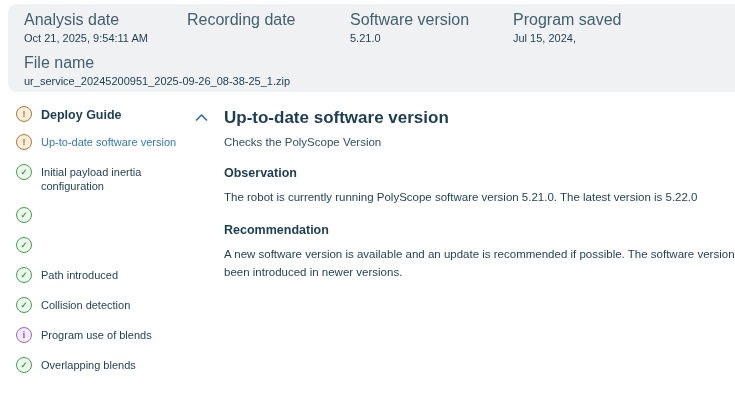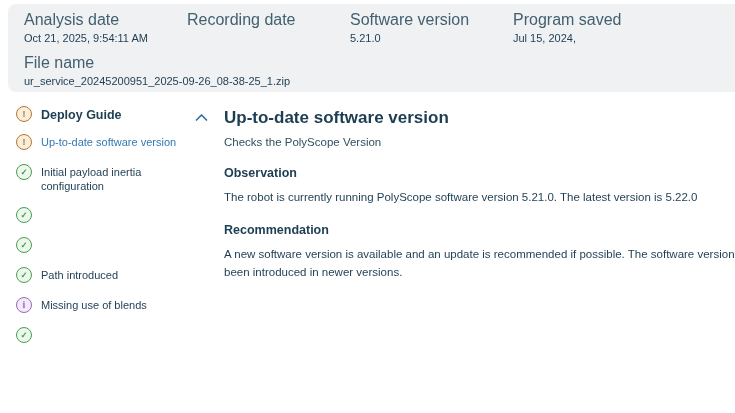--- a/index.html
+++ b/index.html
@@ -103,28 +103,33 @@
 
   <div class="sb-item">
     <span class="icon ok"></span>
   </div>
 
   <div class="sb-item">
     <span class="icon ok"></span>
     <span class="sb-label">Path introduced</span>
   </div>
 
+  <div class="sb-item">
+    <span class="icon ok"></span>
+    <span class="sb-label">Collision detection</span>
+  </div>
 
   <div class="sb-item">
     <span class="icon info"></span>
-    <span class="sb-label">Missing use of blends</span>
+    <span class="sb-label">Program use of blends</span>
   </div>
 
   <div class="sb-item">
     <span class="icon ok"></span>
+    <span class="sb-label">Overlapping blends</span>
   </div>
 
 </div>
 
 <div class="main">
   <h1>Up-to-date software version</h1>
   <div class="subtitle">Checks the PolyScope Version</div>
 
   <h2>Observation</h2>
   <p class="nowrap">The robot is currently running PolyScope software version 5.21.0. The latest version is 5.22.0</p>

